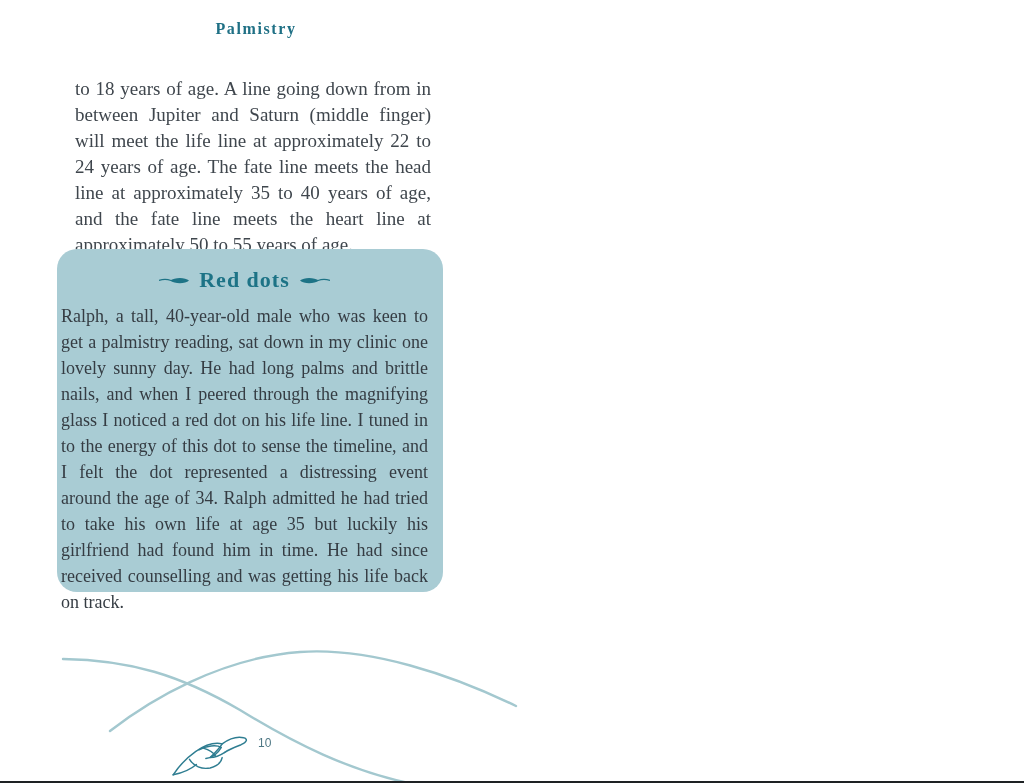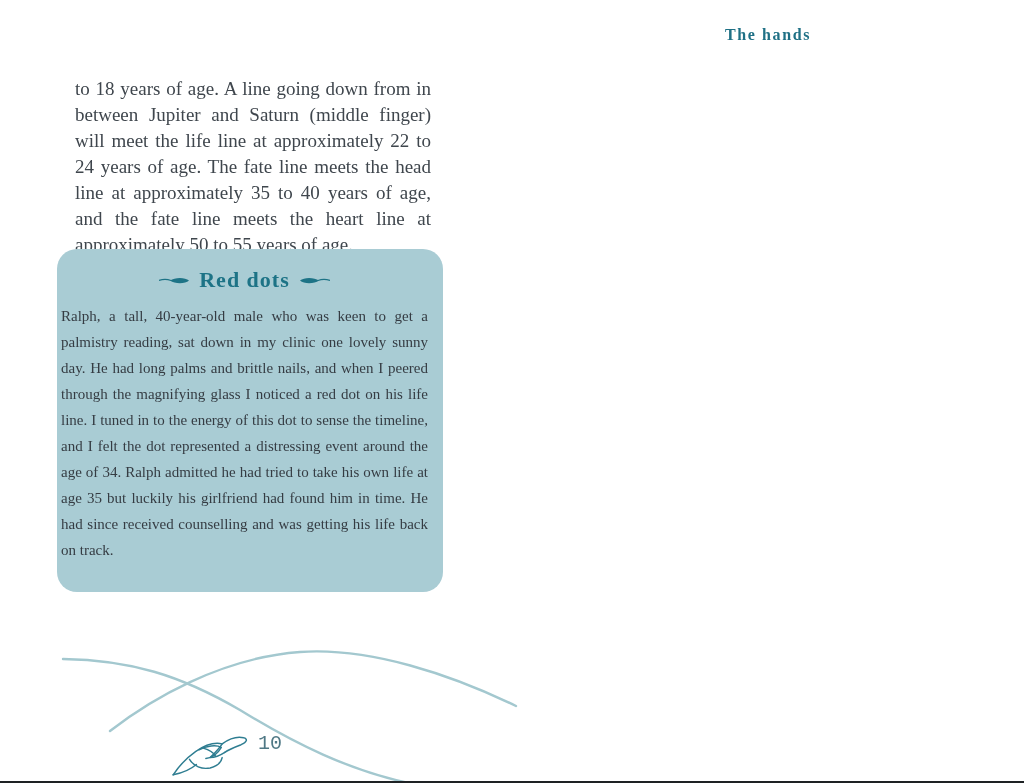--- a/index.html
+++ b/index.html
@@ -31,49 +31,50 @@
     position:absolute;left:57px;top:249px;width:386px;height:343px;
     background:#a9ccd4;border-radius:20px;box-sizing:border-box;
     padding:16px 15px 0 4px;
   }
   .callout-title{
     text-align:center;color:#1d7386;font-weight:700;font-size:22px;
     letter-spacing:1px;margin:2px 0 10px 0;
     display:flex;align-items:center;justify-content:center;gap:10px;
   }
   .callout-body{
-    font-size:15px;line-height:26px;text-align:justify;color:#353c43;
+    font-size:18px;line-height:26px;text-align:justify;color:#353c43;
   }
 
   
   .arcs{position:absolute;left:0;top:630px;width:560px;height:153px;pointer-events:none;}
 
   
   .folio-group{position:absolute;bottom:4px;display:flex;align-items:center;gap:4px;}
   #left-page .folio-group{left:168px;}
   #right-page .folio-group{left:248px;flex-direction:row-reverse;}
   .hand-svg{width:86px;height:60px;}
   .hand-flip{transform:scaleX(-1);}
   .folio{
-    font-family:Liberation Mono, monospace;
-    font-size:20px;color:#4f7885;position:relative;top:-6px;
+    font-family:Liberation Sans, sans-serif;
+    font-size:12px;color:#4f7885;position:relative;top:-6px;
   }
 
   .bottom-edge{
     position:absolute;left:0;bottom:0;width:1024px;height:2px;
     background:#1e2224;
   }
 
   .flourish{width:30px;height:9px;flex:0 0 auto;}
 </style>
 </head>
 <body>
 
 <div class="page" id="left-page">
 
+  <div class="running-head">Palmistry</div>
 
   <div class="left-body">to 18 years of age. A line going down from in between Jupiter and Saturn (middle finger) will meet the life line at approximately 22 to 24 years of age. The fate line meets the head line at approximately 35 to 40 years of age, and the fate line meets the heart line at approximately 50 to 55 years of age.</div>
 
   <div class="callout">
     <div class="callout-title">
       <svg class="flourish" viewBox="0 0 30 9">
         <path d="M0 4.5 C4 3 8 3 12 4.5" fill="none" stroke="#1d7386" stroke-width="1.2"></path>
         <path d="M11 4.5 C16 1 26 1 30 4.5 C26 8 16 8 11 4.5 Z" fill="#1d7386"></path>
       </svg>
       <span>Red dots</span>
@@ -100,17 +101,16 @@
         <path d="M25 44 C30 52 39 56 49 54 C57 52 62 47 63 42"></path>
         <path d="M6 62 C16 60 26 56 33 50"></path>
       </g>
     </svg>
     <span class="folio">10</span>
   </div>
 </div>
 
 <div class="page" id="right-page">
 
-  <div class="running-head">The hands</div>
 
 </div>
 
 <div class="bottom-edge"></div>
 
 </body></html>

